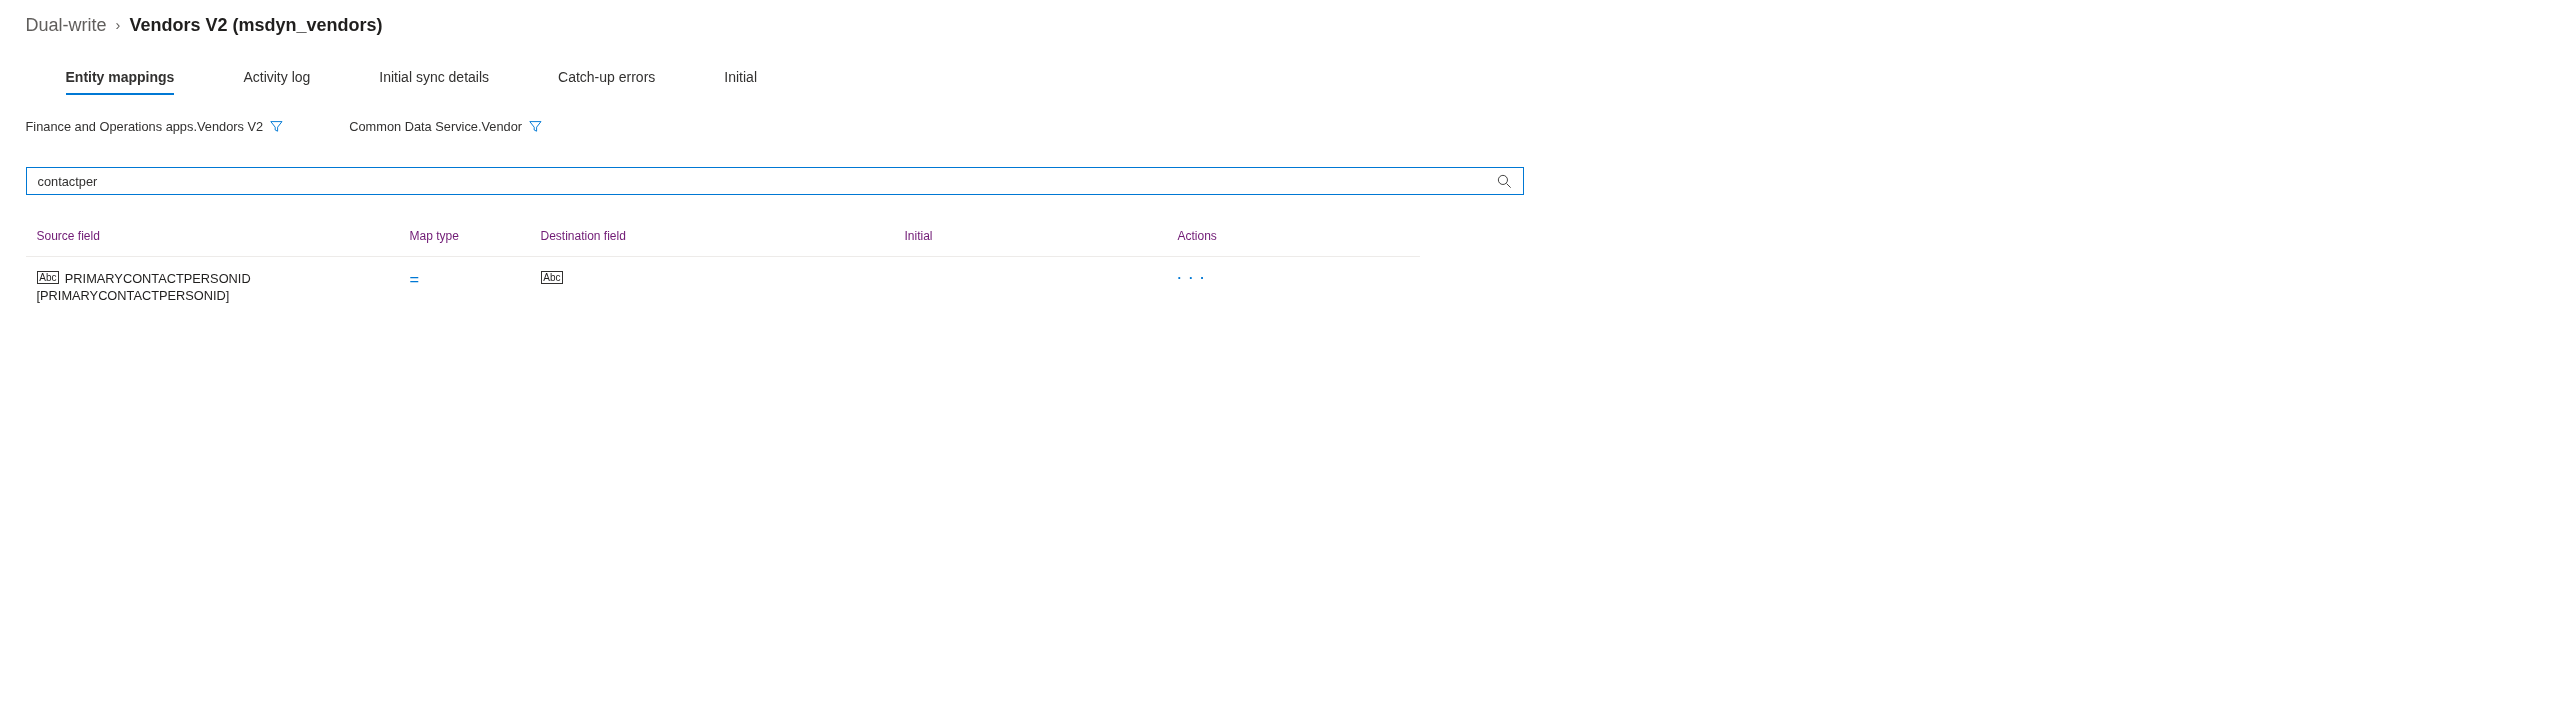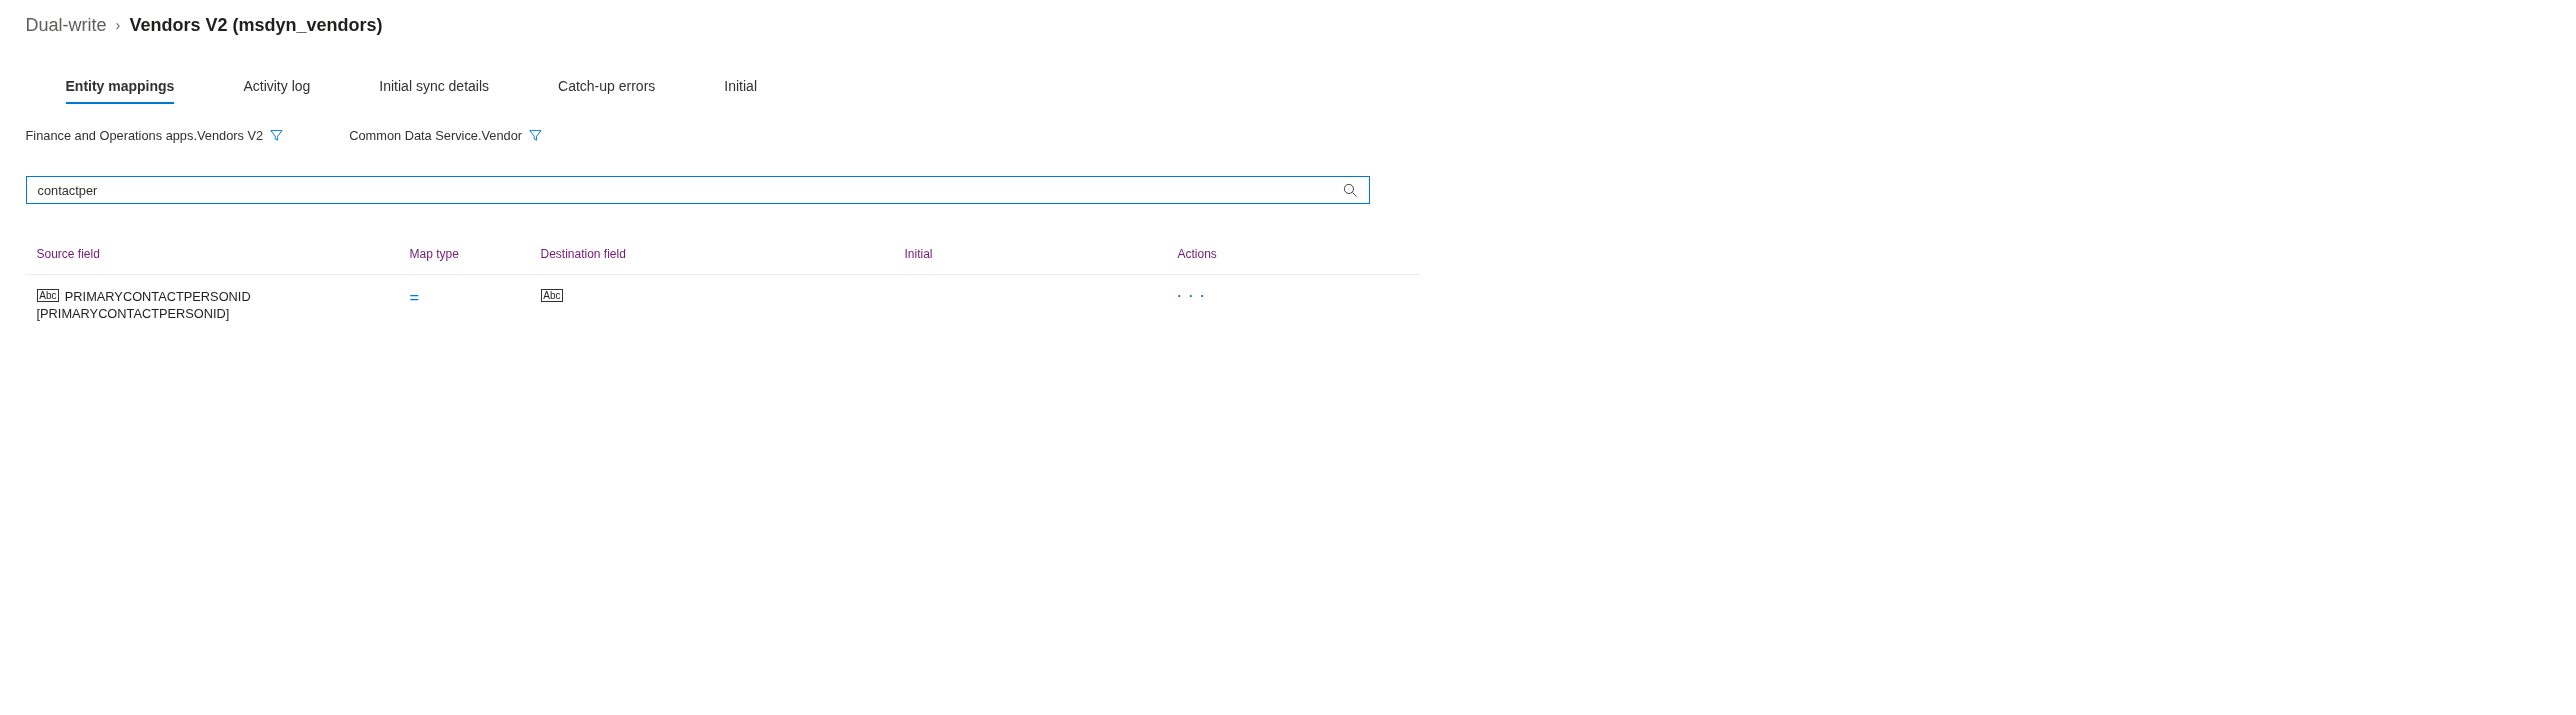--- a/index.html
+++ b/index.html
@@ -8,21 +8,21 @@
       background: #fff;
       color: #323130;
       font-size: 12.8px;
       padding: 14.6px 25.5px;
       width: 2576px;
     }
     .breadcrumb {
       display: flex;
       align-items: center;
       gap: 9px;
-      margin-bottom: 35px;
+      margin-bottom: 26px;
     }
     .breadcrumb .parent { font-size: 18px; color: #605e5c; }
     .breadcrumb .chevron { font-size: 14.6px; color: #605e5c; }
     .breadcrumb .current { font-size: 18px; font-weight: 600; color: #201f1e; }
     .tabs {
       display: flex;
       gap: 29px;
       border-bottom: none;
       margin-bottom: 25.5px;
     }
@@ -51,22 +51,22 @@
       font-size: 12.8px;
       color: #323130;
     }
     .entity-label { display: flex; align-items: center; gap: 7.3px; }
     .filter-icon svg { display: block; }
     .search-wrapper {
       border: 1.8px solid #0078d4;
       display: flex;
       align-items: center;
       padding: 5.5px 11px;
-      margin-bottom: 43px;
-      width: 1344px;
+      margin-bottom: 34px;
+      width: 1498px;
     }
     .search-input {
       flex: 1;
       border: none;
       outline: none;
       font-size: 12.8px;
       font-family: inherit;
       color: #323130;
     }
     .search-icon svg { display: block; }

